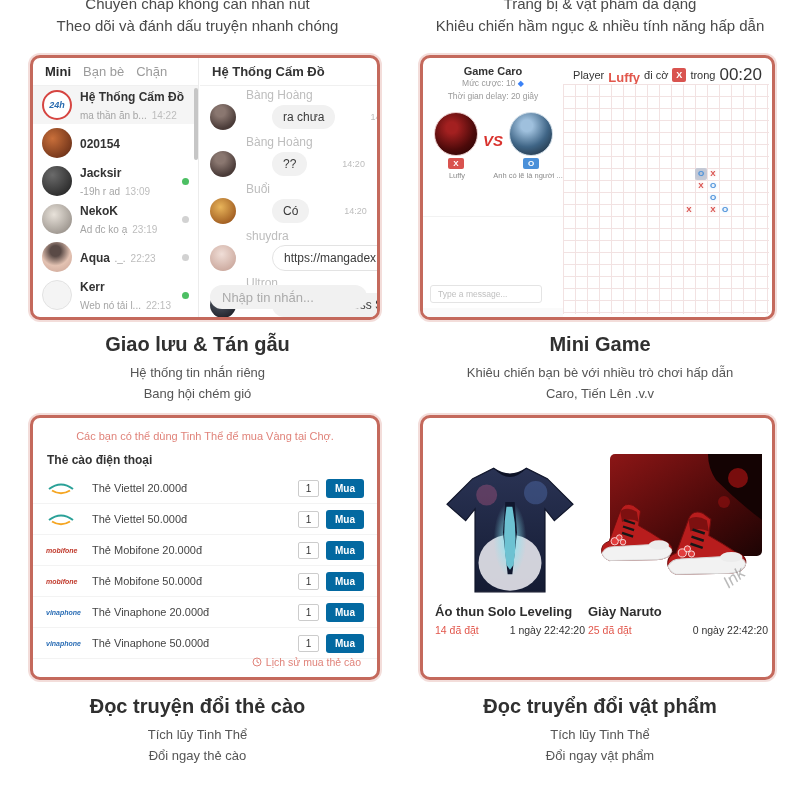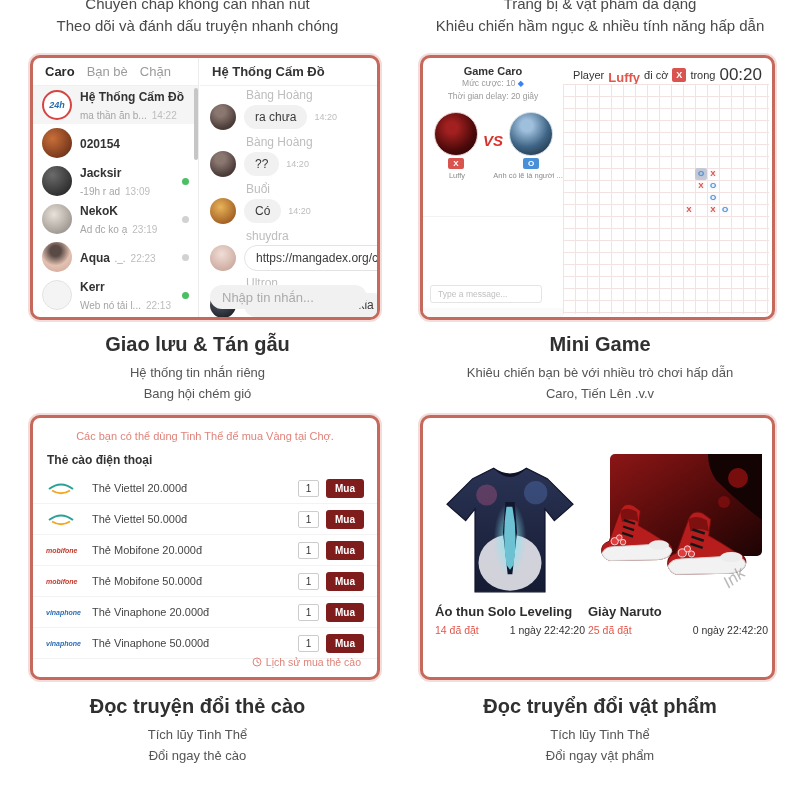--- a/index.html
+++ b/index.html
@@ -54,21 +54,21 @@
   .dot.on { background:#4cbf63; } .dot.off { background:#d2d2d2; }
   .sidebar-scroll { position:absolute; right:0; top:30px; width:4px; height:72px;
     background:#c6c6c6; border-radius:2px; }
 
   .chat-main { position:absolute; left:167px; top:0; right:0; height:100%; }
   .thread-head { height:28px; line-height:28px; padding-left:12px; font-size:13px;
     font-weight:bold; color:#333; border-bottom:1px solid #f0f0f0; }
   .msgs { position:absolute; left:0; top:30px; right:-60px; }
   .msg { margin-bottom:5px; }
   .mu { font-size:12px; color:#bdbdbd; margin:0 0 2px 46px; }
-  .mrow { display:flex; align-items:center; }
+  .mrow { display:flex; align-items:center;gap:28px; }
   .mav { width:26px; height:26px; border-radius:50%; flex:0 0 26px; margin:0 8px 0 10px; }
   .av-bh { background:radial-gradient(circle at 40% 30%, #8a7770 20%, #4a3b38 70%); }
   .av-buoi { background:radial-gradient(circle at 40% 35%, #e8b45a, #a25f22 75%); }
   .av-shu { background:radial-gradient(circle at 45% 35%, #f0ded7, #cba89d 80%); }
   .av-ult { background:radial-gradient(circle at 40% 30%, #5a6270, #23262e 75%); }
   .bubble { background:#f1f1f1; border-radius:14px; padding:5px 11px; font-size:12px;
     color:#3a3a3a; white-space:nowrap; }
   .bubble.link { background:#fff; border:1px solid #e3e3e3; }
   .mt { font-size:9px; color:#bdbdbd; margin-left:7px; }
   .chat-input { position:absolute; left:10px; right:10px; bottom:8px; height:24px;
@@ -133,21 +133,21 @@
   .crow { height:31px; display:flex; align-items:center; padding:0 13px;
     border-bottom:1px solid #f3f3f3; }
   .clogo { width:46px; flex:0 0 46px; display:flex; align-items:center; }
   .logo-mobi { font-size:7px; font-weight:bold; font-style:italic; color:#c0392b;
     text-transform:lowercase; }
   .logo-vina { font-size:7px; font-weight:bold; font-style:italic; color:#2a6db5;
     text-transform:lowercase; }
   .clabel { flex:1; font-size:11px; color:#444; }
   .qty { width:21px; height:17px; border:1px solid #ccc; border-radius:2px;
     text-align:center; font-size:10px; color:#333; margin-right:7px; font-family:inherit; }
-  .buy-btn { width:38px; height:19px; background:#7f1d1d; border:none; border-radius:3px;
+  .buy-btn { width:38px; height:19px; background:#0369a1; border:none; border-radius:3px;
     color:#fff; font-size:10px; font-weight:bold; cursor:pointer; font-family:inherit; }
   .history { position:absolute; right:16px; bottom:9px; font-size:10.5px; color:#e0837a;
     cursor:pointer; display:flex; align-items:center; gap:4px; }
 
   
   .prod { position:absolute; top:0; height:100%; }
   .prod1 { left:12px; width:150px; }
   .prod2 { left:165px; width:180px; }
   .prod-img { display:block; margin:0 auto; }
   .pname { font-size:13px; font-weight:bold; color:#2e2e2e; margin-top:4px; }
@@ -165,21 +165,21 @@
   <div>Theo dõi và đánh dấu truyện nhanh chóng</div>
 </div>
 <div class="intro intro-right">
   <div>Trang bị &amp; vật phẩm đa dạng</div>
   <div>Khiêu chiến hầm ngục &amp; nhiều tính năng hấp dẫn</div>
 </div>
 
 <div class="panel" id="chat-panel">
   <div class="chat-side">
     <div class="chat-tabs">
-      <span class="active">Caro</span>
+      <span class="active">Mini</span>
       <span>Bạn bè</span>
       <span>Chặn</span>
     </div>
     <div class="conv sel">
       <span class="cav cav-24">24h</span>
       <span class="cmeta">
         <span class="cname">Hệ Thống Cấm Đồ</span>
         <span class="csub"><span>ma thần ăn b...</span><span class="t">14:22</span></span>
       </span>
     </div>

